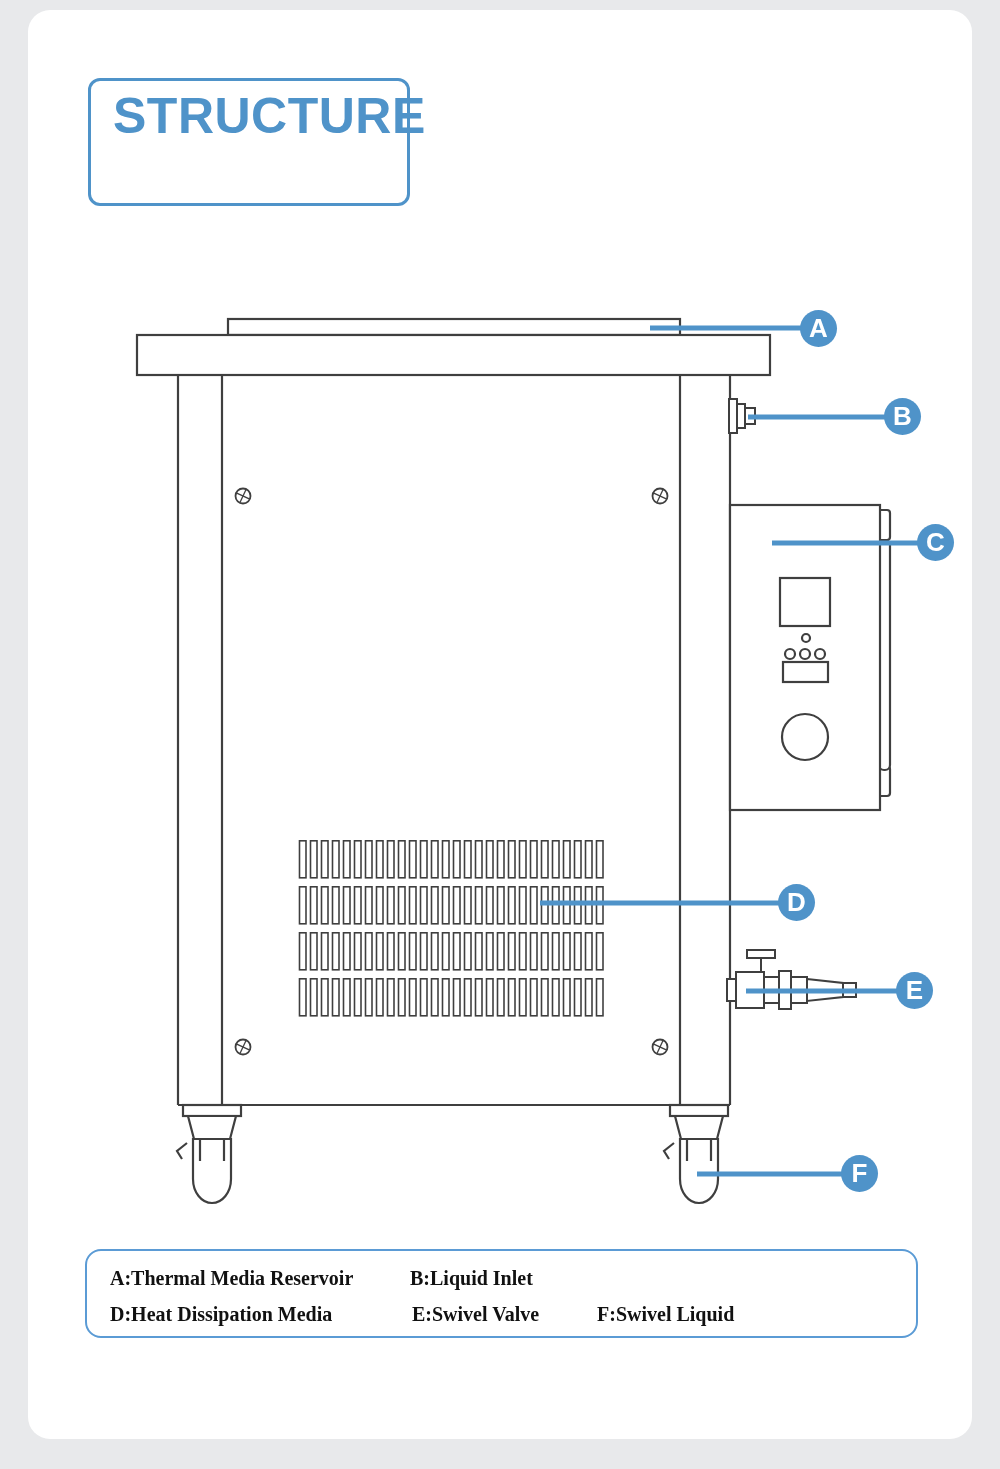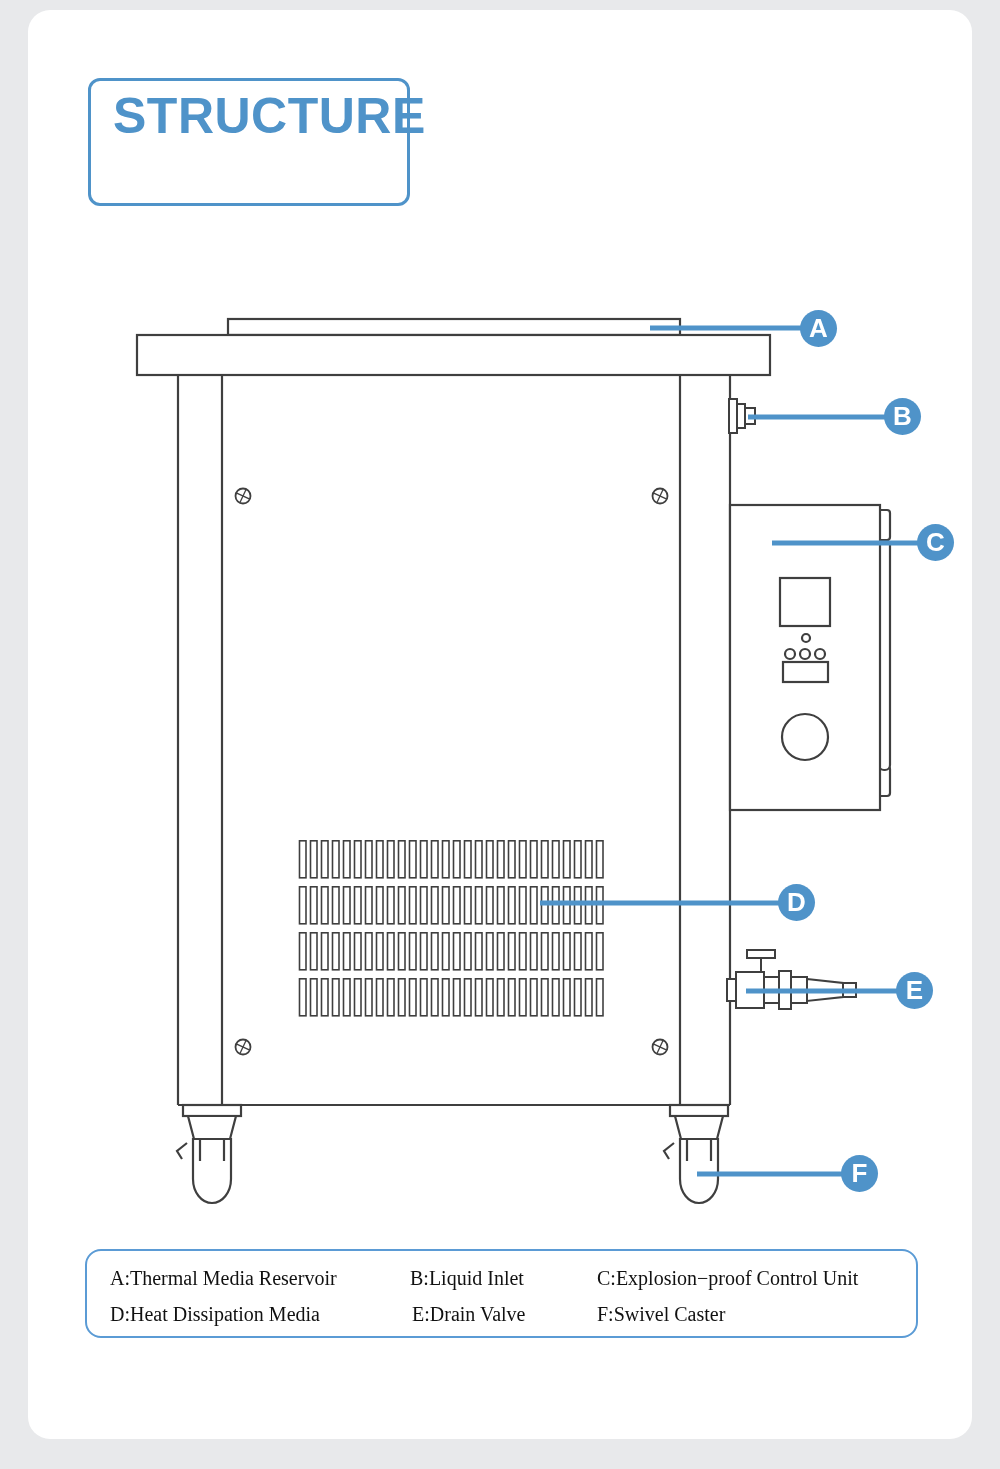--- a/index.html
+++ b/index.html
@@ -51,21 +51,21 @@
     left: 85px; top: 1249px;
     width: 833px; height: 89px;
     border: 2px solid #5b9bd5;
     border-radius: 16px;
     box-sizing: border-box;
     background: #ffffff;
   }
   .legend .item {
     position: absolute;
     font-family: "Liberation Serif", serif;
-    font-weight: normal;
+    font-weight: bold;
     font-size: 20px;
     color: #111111;
     white-space: nowrap;
   }
 </style>
 </head>
 <body>
 
 <div class="card"></div>
 
@@ -162,17 +162,16 @@
 <div class="badge" style="left:800px; top:310px">A</div>
 <div class="badge" style="left:884px; top:398px">B</div>
 <div class="badge" style="left:917px; top:524px">C</div>
 <div class="badge" style="left:778px; top:884px">D</div>
 <div class="badge" style="left:896px; top:972px">E</div>
 <div class="badge" style="left:841px; top:1155px">F</div>
 
 <div class="legend">
   <span class="item" style="left:23px;  top:16px">A:Thermal Media Reservoir</span>
   <span class="item" style="left:323px; top:16px">B:Liquid Inlet</span>
-  <span class="item" style="left:510px; top:16px">C:Explosion−proof Control Unit</span>
   <span class="item" style="left:23px;  top:52px">D:Heat Dissipation Media</span>
-  <span class="item" style="left:325px; top:52px">E:Drain Valve</span>
-  <span class="item" style="left:510px; top:52px">F:Swivel Caster</span>
+  <span class="item" style="left:325px; top:52px">E:Swivel Valve</span>
+  <span class="item" style="left:510px; top:52px">F:Swivel Liquid</span>
 </div>
 
 </body></html>

